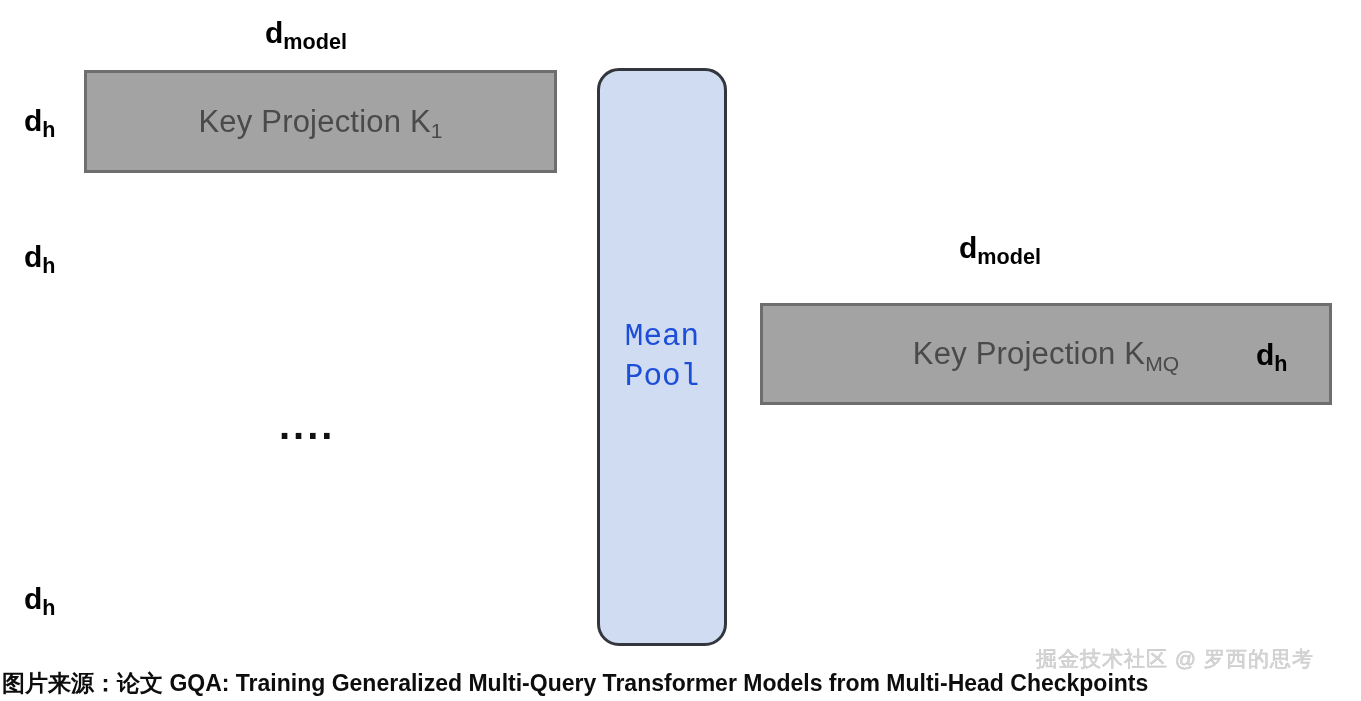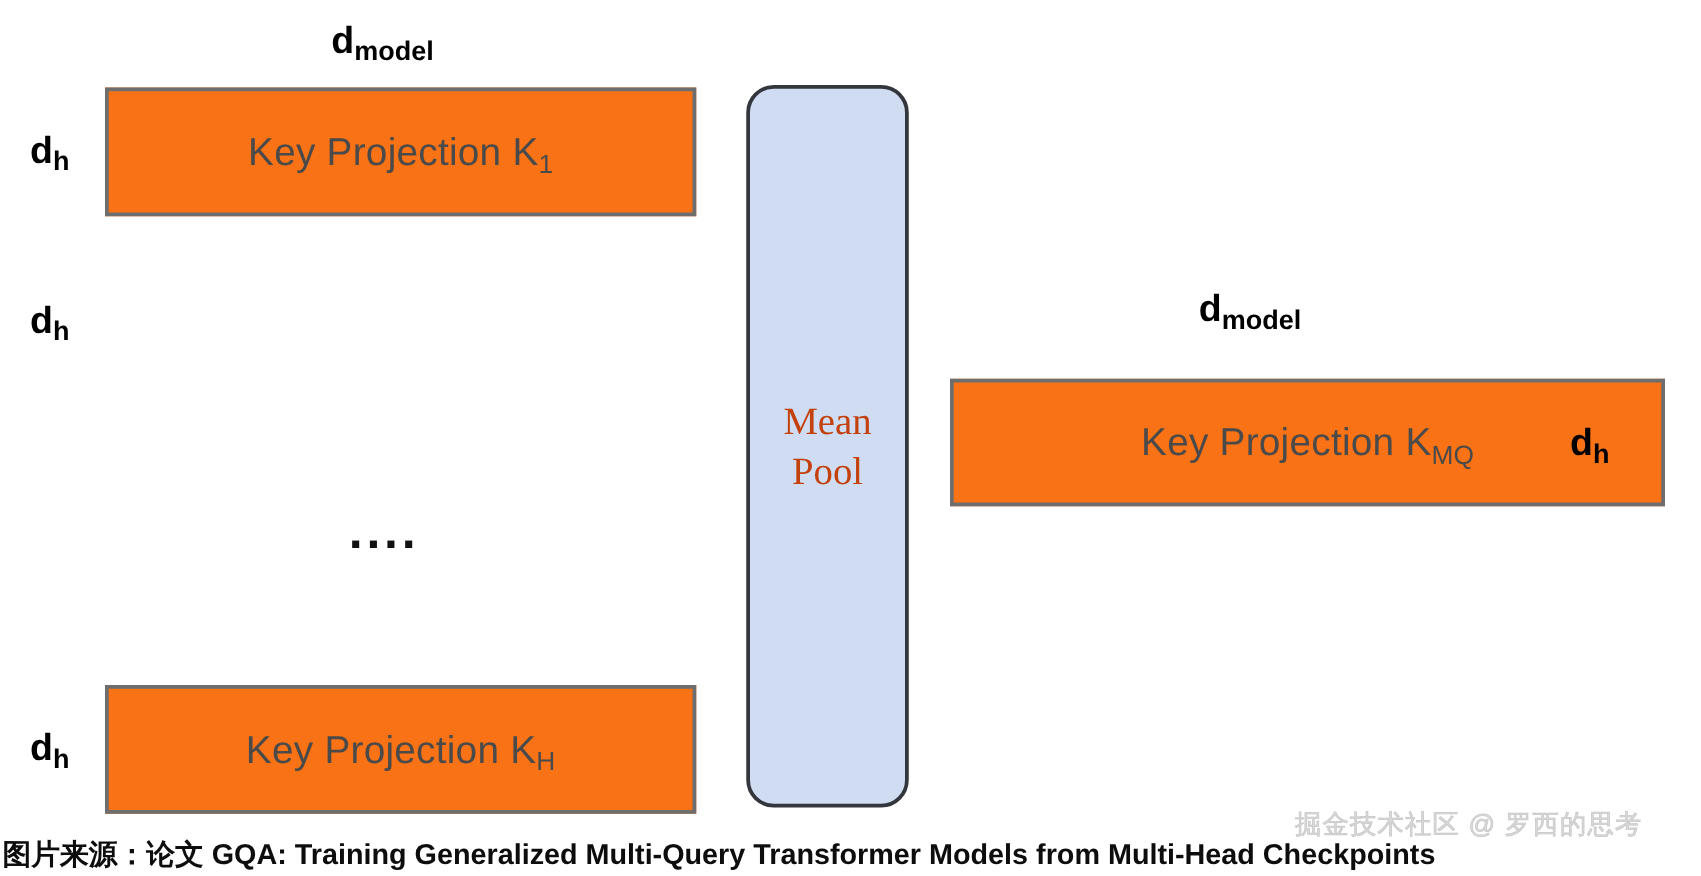--- a/index.html
+++ b/index.html
@@ -14,21 +14,21 @@
     position: relative;
     width: 1361px;
     height: 701px;
     background: #ffffff;
     overflow: hidden;
   }
   .abs { position: absolute; }
 
   
   .kbox {
-    background: #f97316;
+    background: #a3a3a3;
     border: 3px solid #6e6e6e;
     box-sizing: border-box;
     display: flex;
     align-items: center;
     justify-content: center;
   }
   .kbox-label {
     font-size: 31px;
     color: #4a4a4a;
     font-family: "Liberation Sans", sans-serif;
@@ -48,24 +48,24 @@
     background: #cfdcf2;
     border: 3px solid #33363c;
     border-radius: 22px;
     box-sizing: border-box;
     display: flex;
     align-items: center;
     justify-content: center;
   }
   .meanpool-label {
     font-size: 31px;
-    color: #c2410c;
+    color: #1d4ed8;
     line-height: 1.28;
     text-align: center;
-    font-family: Liberation Serif, serif;
+    font-family: Liberation Mono, monospace;
   }
 
   
   .dim {
     font-weight: bold;
     color: #000000;
     font-size: 30px;
     font-family: "Liberation Sans", sans-serif;
     white-space: nowrap;
     line-height: 1;
@@ -127,25 +127,20 @@
 
   <div class="abs dim" style="left:24px; top:242px;">
     <span>d</span><sub>h</sub>
   </div>
 
   <div class="abs dots" style="left:279px; top:405px;">....</div>
 
   <div class="abs dim" style="left:24px; top:584px;">
     <span>d</span><sub>h</sub>
   </div>
-  <div class="abs kbox" style="left:84px; top:548px; width:473px; height:103px;">
-    <span class="kbox-label">
-      <span>Key Projection K</span><sub>H</sub>
-    </span>
-  </div>
 
   <div class="abs meanpool" style="left:597px; top:68px; width:130px; height:578px;">
     <div class="meanpool-label">
       <div>Mean</div>
       <div>Pool</div>
     </div>
   </div>
 
   <div class="abs dim" style="left:959px; top:233px;">
     <span>d</span><sub>model</sub>

